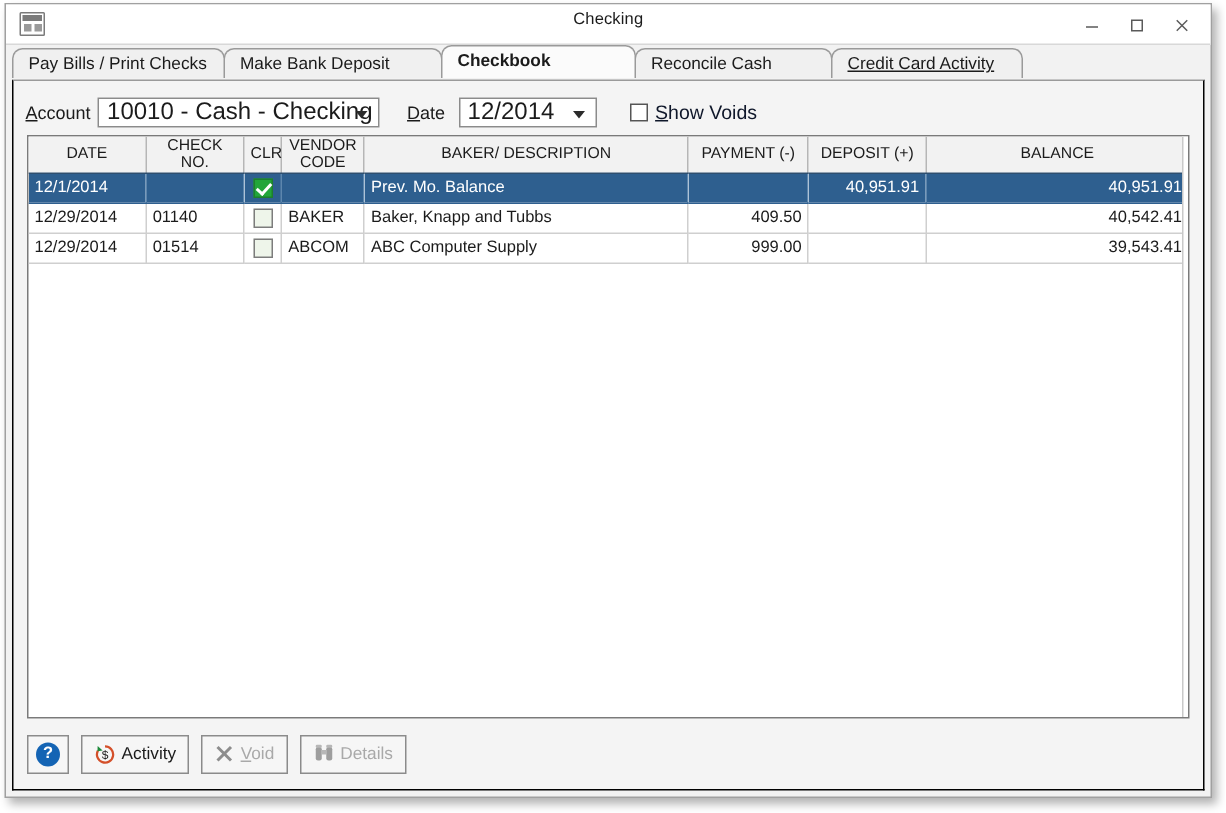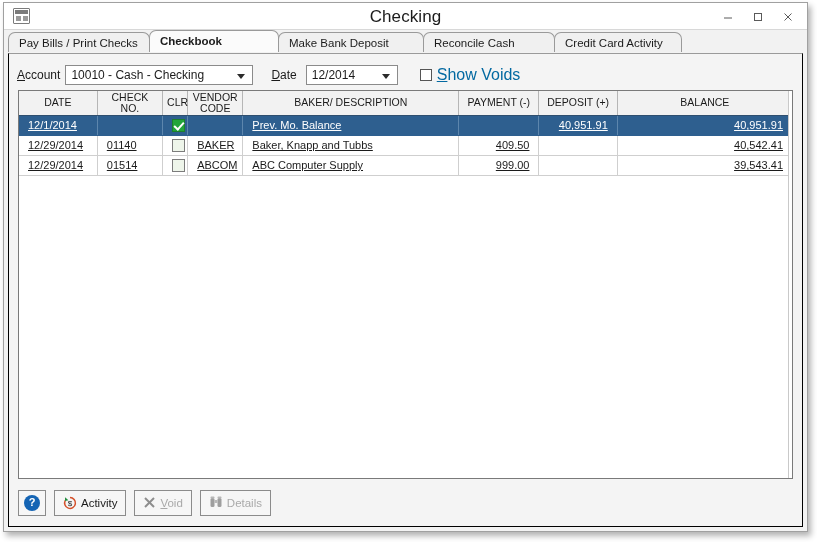--- a/index.html
+++ b/index.html
@@ -61,21 +61,21 @@
     position: absolute;
     left: 2px; top: 7px;
     width: 5px; height: 5px;
     background: #9a9a9a;
     box-shadow: 7px 0 0 0 #9a9a9a;
   }
   .title-text {
     position: absolute;
     left: 0; right: 0; top: 4px;
     text-align: center;
-    font-size: 17px;
+    font-size: 11px;
     color: #1b1b1b;
     letter-spacing: 0.1px;
   }
   .win-btns {
     position: absolute;
     right: 4px;
     top: 0;
     height: 27px;
     display: flex;
     align-items: center;
@@ -115,21 +115,21 @@
     margin-right: -1px;
     text-align: left;
     white-space: nowrap;
     box-sizing: border-box;
     cursor: default;
   }
   .tab.t0 { width: 142px; }
   .tab.t1 { width: 146px; }
   .tab.t2 { width: 130px; }
   .tab.t3 { width: 132px; }
-  .tab.t4 { width: 128px; }
+  .tab.t4 { width: 128px; text-decoration: underline; }
   .tab.t5 { width: 140px; }
   .tab.active {
     background: #fbfbfb;
     font-weight: bold;
     height: 22px;
     line-height: 21px;
     z-index: 5;
   }
 
   
@@ -162,21 +162,21 @@
     position: relative;
     background: #ffffff;
     border: 1px solid #8b8b8b;
     height: 20px;
     box-sizing: border-box;
     display: flex;
     align-items: center;
     cursor: default;
   }
   .combo .val {
-    font-size: 12px;
+    font-size: 16px;
     color: #1b1b1b;
     padding-left: 5px;
     white-space: nowrap;
   }
   .combo .arrow {
     position: absolute;
     right: 7px;
     top: 8px;
     width: 0; height: 0;
     border-left: 4px solid transparent;
@@ -193,21 +193,21 @@
     cursor: default;
   }
   .chkbox {
     width: 12px;
     height: 12px;
     border: 1px solid #555;
     background: #fff;
     box-sizing: border-box;
     margin-right: 5px;
   }
-  .chkwrap .lbl { font-size: 16px; color: #0369a1; }
+  .chkwrap .lbl { font-size: 13px; color: #0f172a; }
   .chkwrap .lbl u { text-decoration: underline; }
 
   
   .gridbox {
     position: absolute;
     left: 9px;
     top: 36px;
     right: 9px;
     bottom: 47px;
     background: #ffffff;
@@ -232,27 +232,26 @@
     padding: 0 4px;
     text-align: center;
     line-height: 11px;
     box-sizing: border-box;
   }
   table.grid th:last-child { border-right: none; }
   table.grid td {
     border-right: 1px solid #cfcfcf;
     border-bottom: 1px solid #cfcfcf;
     height: 20px;
-    padding: 0 9px;
+    padding: 0 4px;
     color: #1b1b1b;
     font-size: 11px;
     box-sizing: border-box;
     white-space: nowrap;
     overflow: hidden;
-    text-decoration: underline;
   }
   table.grid td:last-child { border-right: none; }
   tr.row.selected td {
     background: #2e5f8f;
     color: #ffffff;
     border-right-color: #5d86ad;
     border-bottom-color: #2e5f8f;
   }
   .num { text-align: right; }
   .ctr { text-align: center; }
@@ -361,22 +360,22 @@
           <svg width="12" height="12" viewBox="0 0 12 12">
               <line x1="2.5" y1="2.5" x2="9.5" y2="9.5" stroke="#5a5a5a" stroke-width="1"></line>
               <line x1="9.5" y1="2.5" x2="2.5" y2="9.5" stroke="#5a5a5a" stroke-width="1"></line>
             </svg>
         </div>
       </div>
     </div>
 
     <div class="tabbar">
       <div class="tab t0"><span>Pay Bills / Print Checks</span></div>
+      <div class="tab t1"><span>Make Bank Deposit</span></div>
       <div class="tab t2 active"><span>Checkbook</span></div>
-      <div class="tab t1"><span>Make Bank Deposit</span></div>
       <div class="tab t3"><span>Reconcile Cash</span></div>
       <div class="tab t4"><span>Credit Card Activity</span></div>
     </div>
 
     <div class="panel">
 
       <div class="filters">
         <span class="flabel"><u>A</u><span>ccount</span></span>
         <div class="combo account">
           <span class="val">10010 - Cash - Checking</span>

